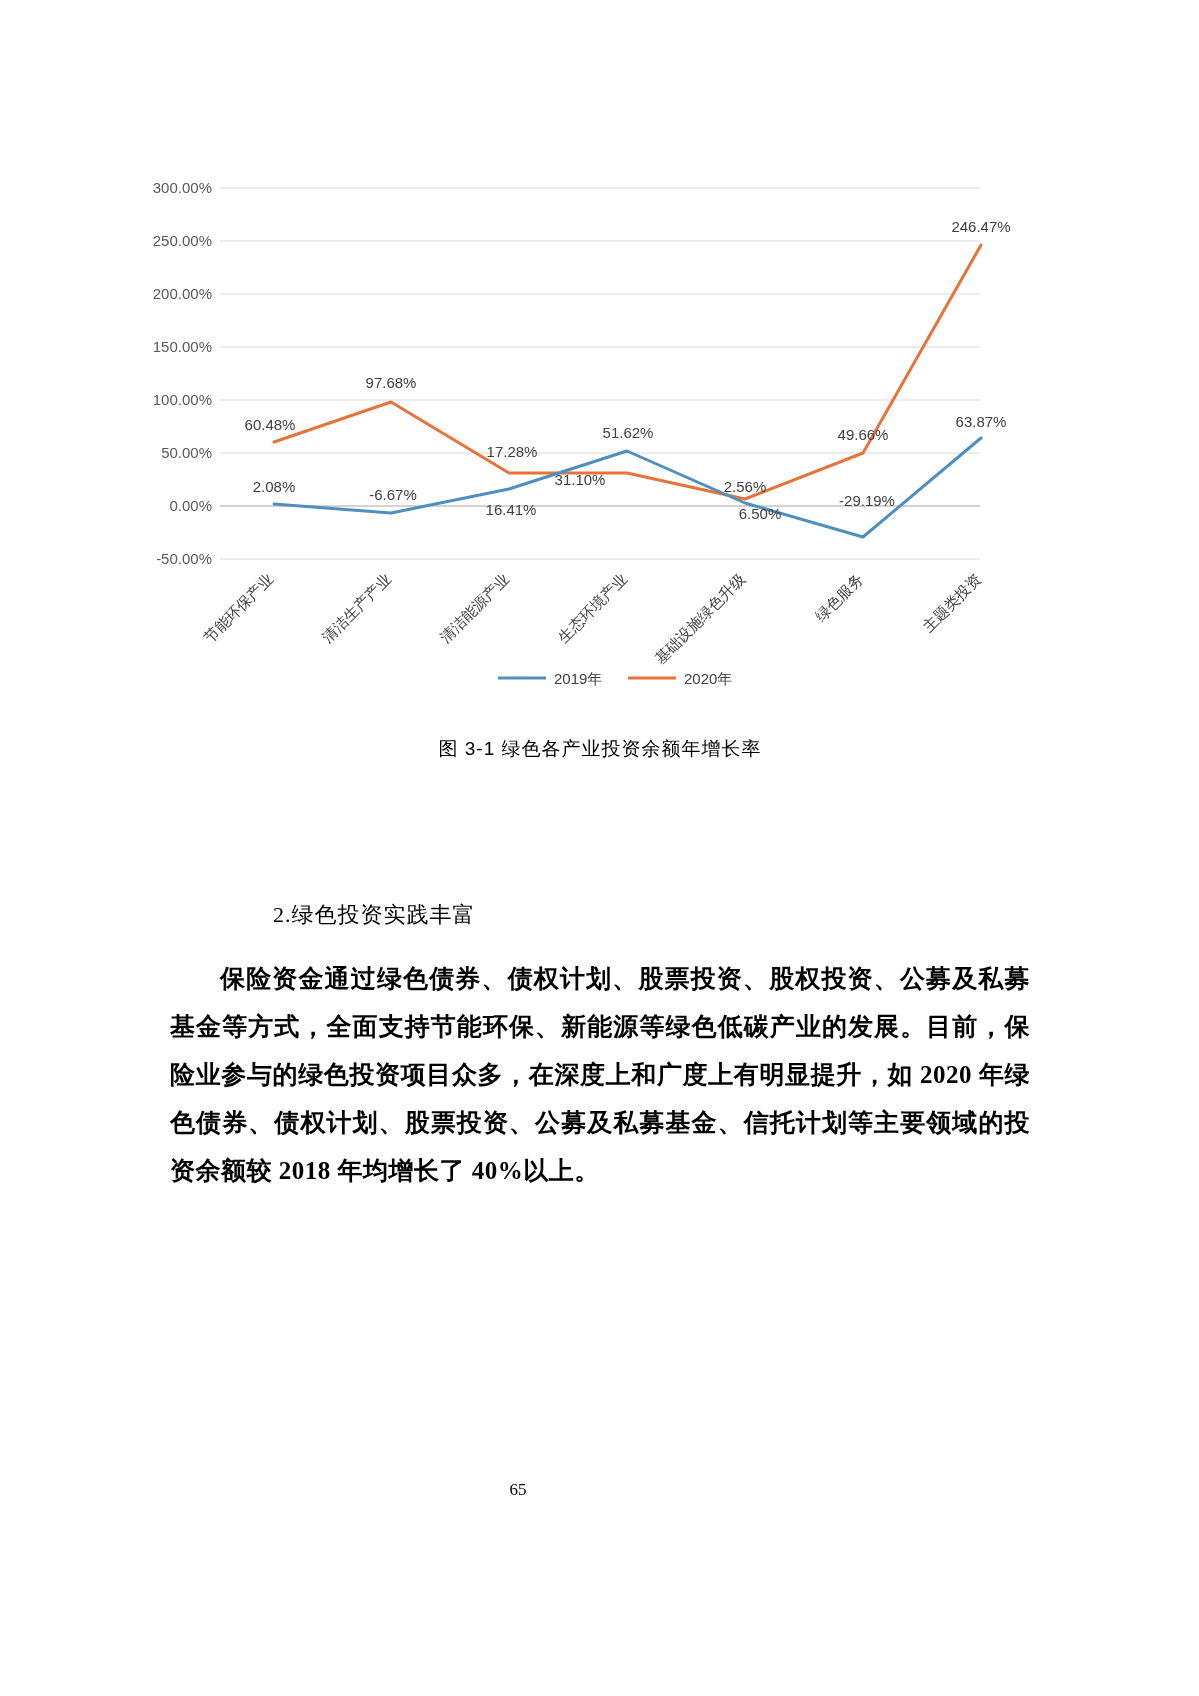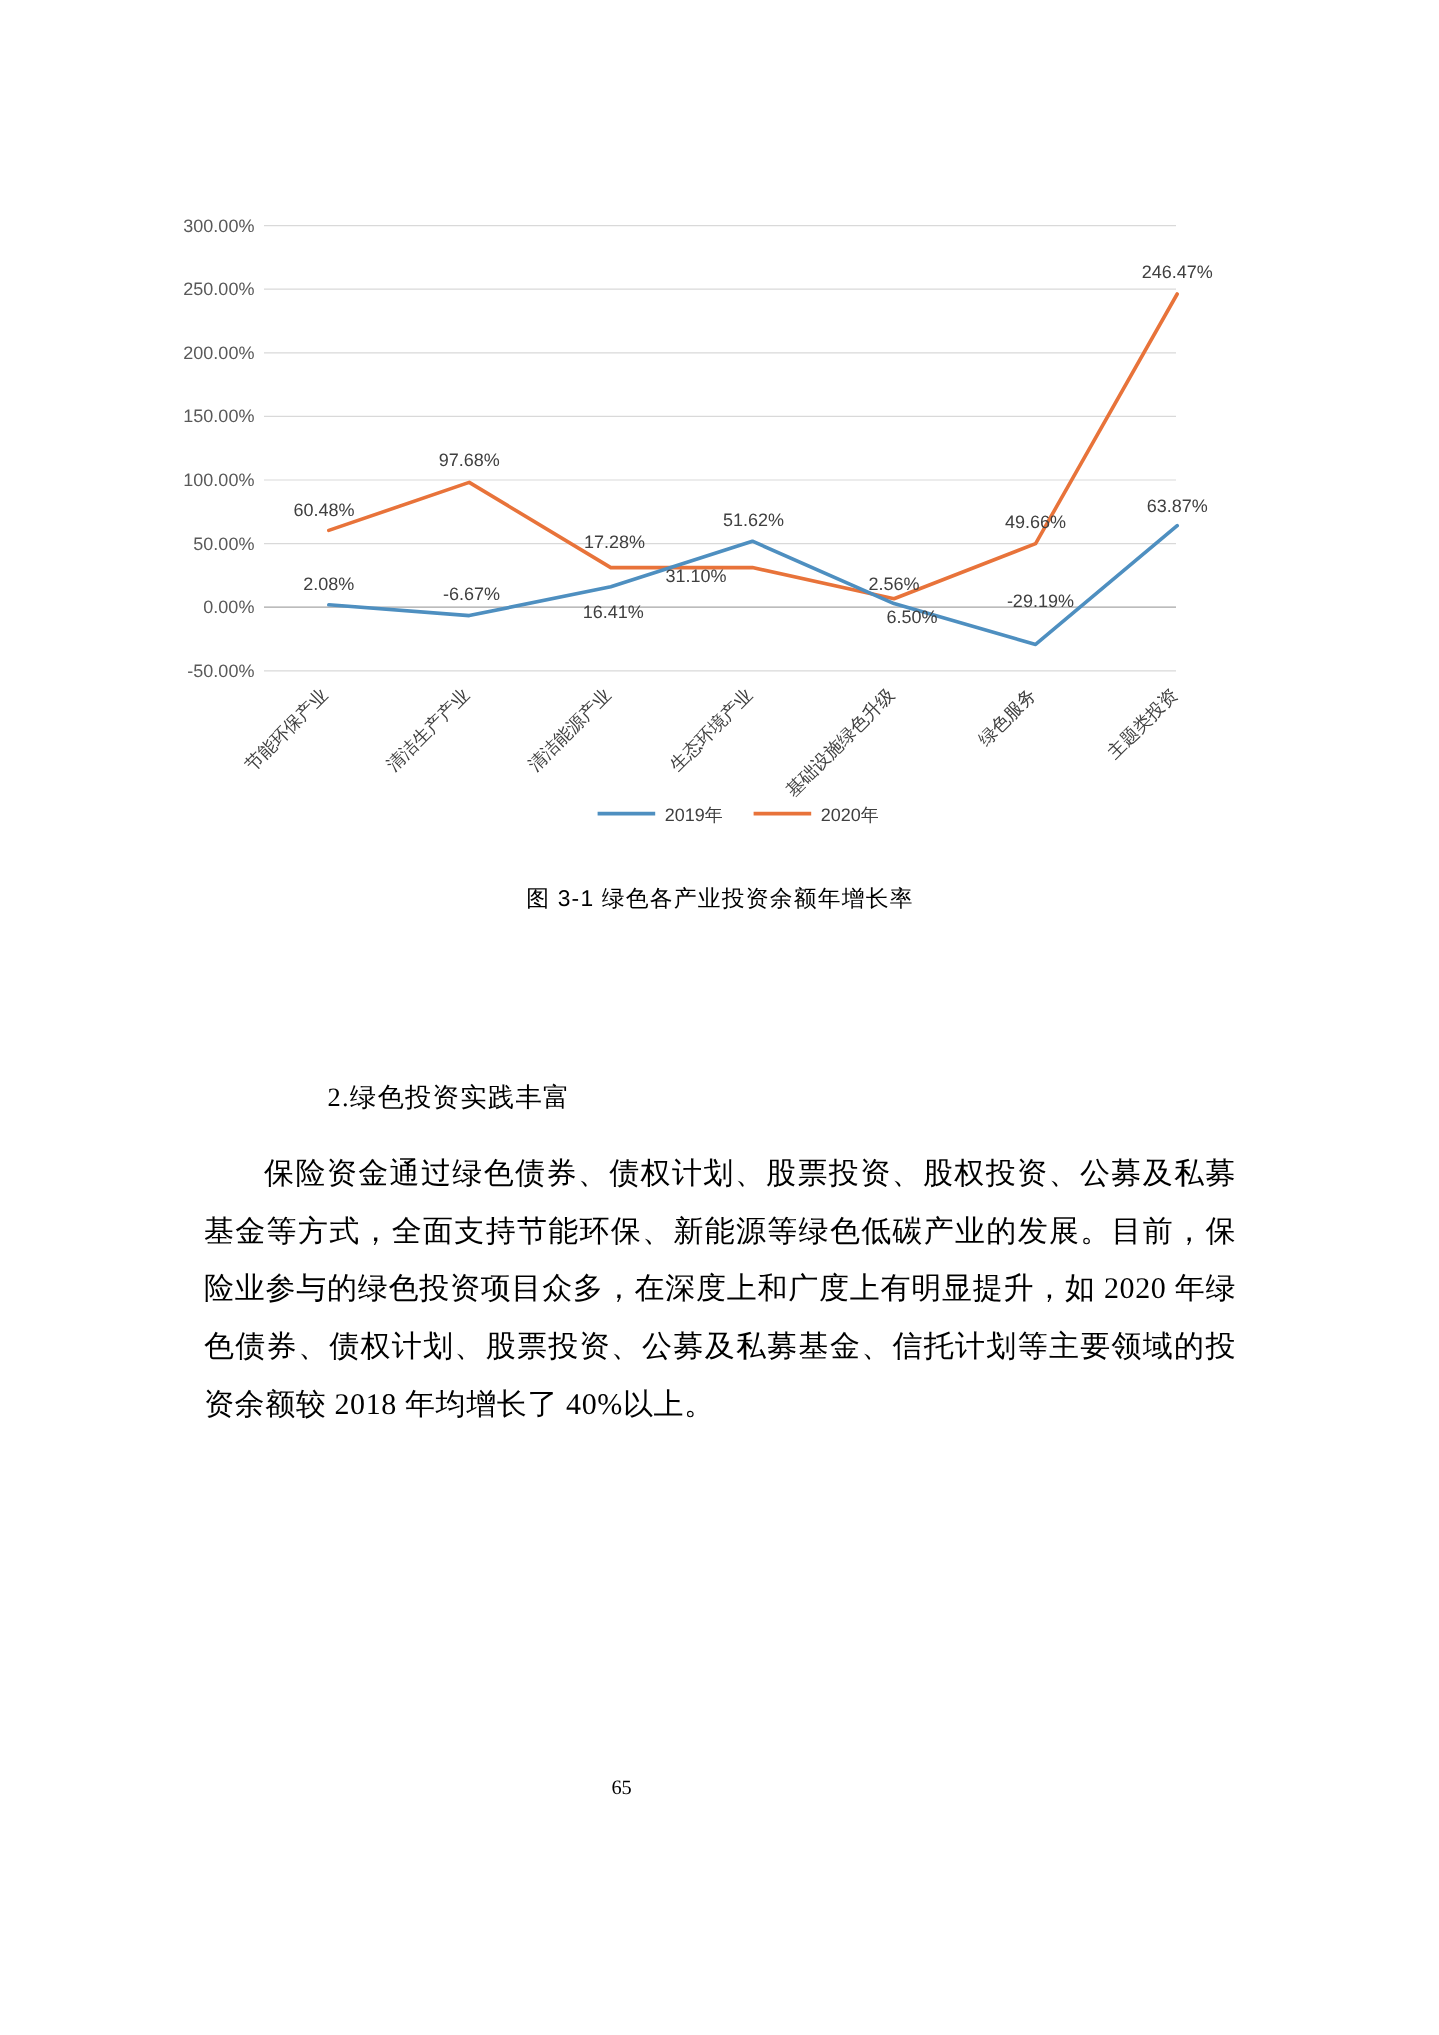--- a/index.html
+++ b/index.html
@@ -87,20 +87,21 @@
     position: absolute;
     left: 170px;
     top: 955px;
     width: 860px;
     font-family: "Liberation Serif", serif;
     font-size: 25px;
     line-height: 48px;
     text-align: justify;
     text-indent: 50px;
     letter-spacing: 0.5px;
+    font-weight: bold;
   }
   .page-number {
     position: absolute;
     left: 0;
     top: 1480px;
     width: 1036px;
     text-align: center;
     font-family: "Liberation Serif", serif;
     font-size: 17px;
   }

